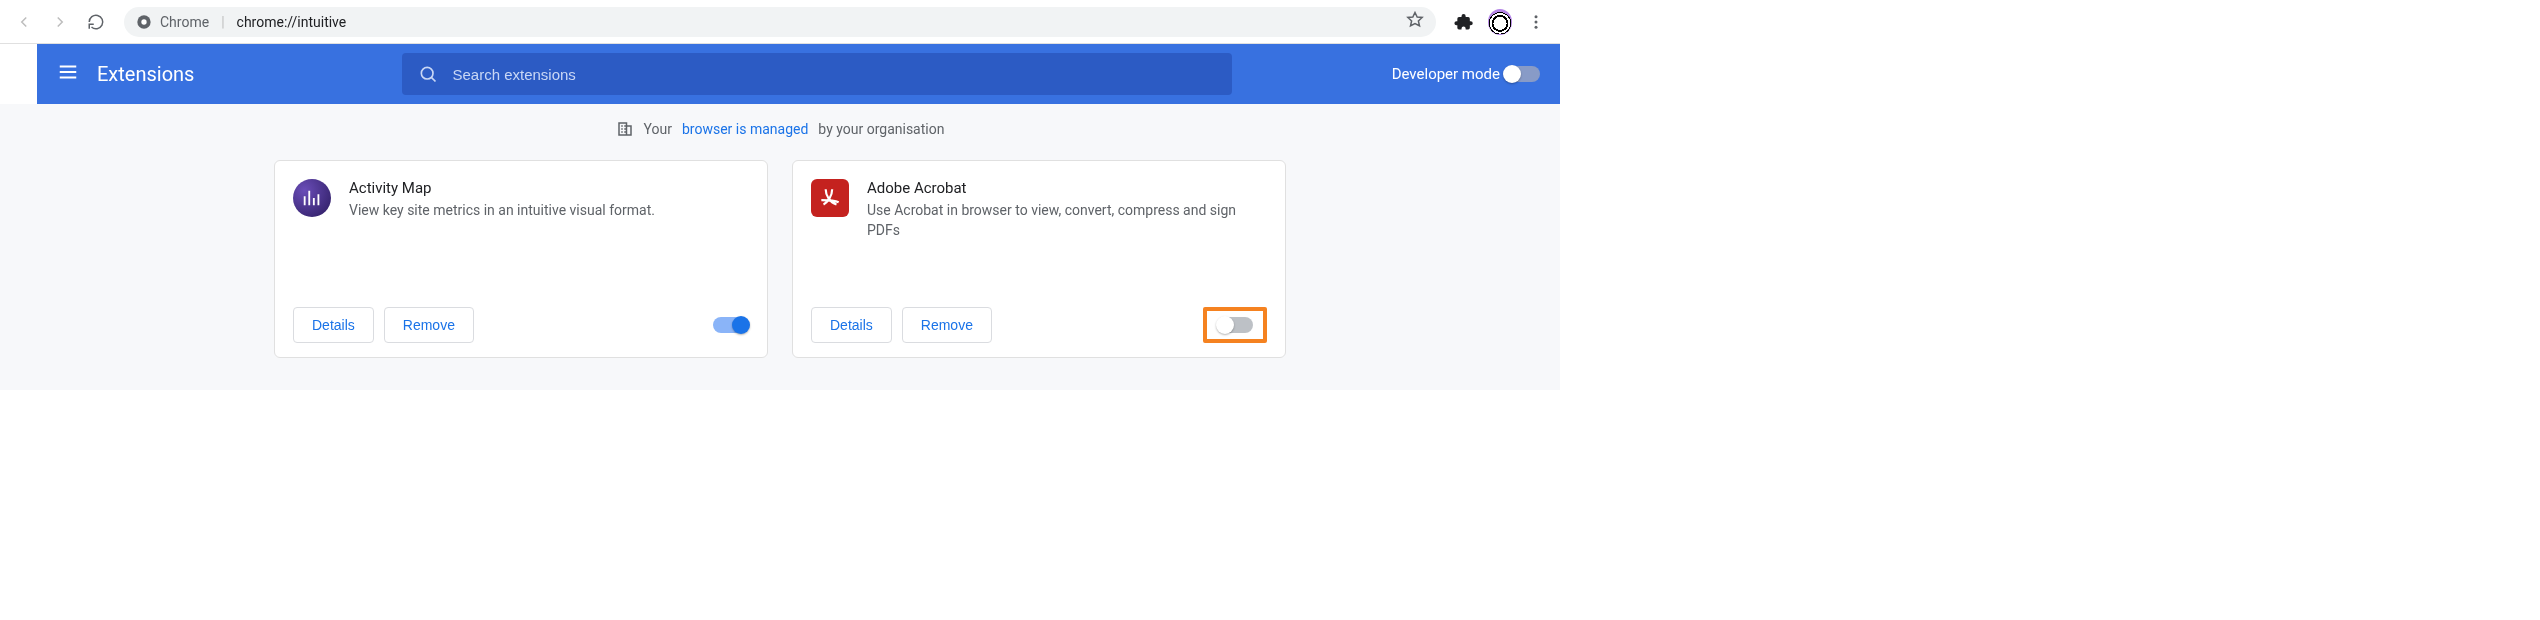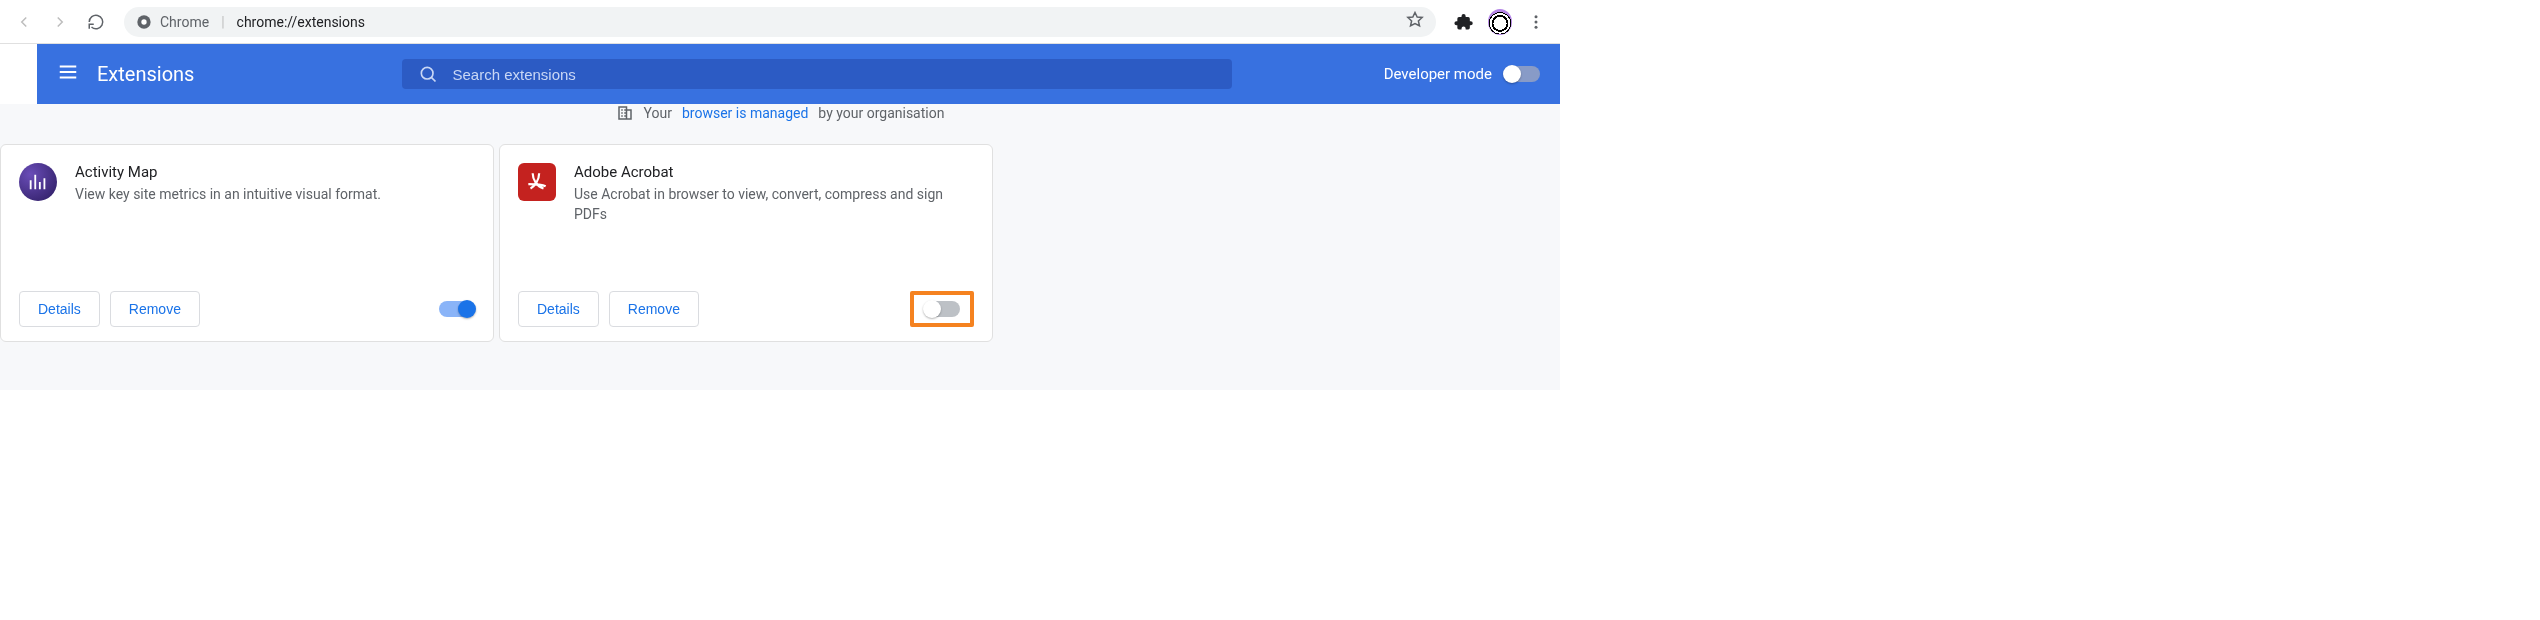--- a/index.html
+++ b/index.html
@@ -15,38 +15,38 @@
   .url-pill .sep { color:#c0c0c0; margin:0 4px; font-size:14px;}
   .url-pill .addr { color:#202124; font-size:14px;}
   .url-pill .star { margin-left:auto; color:#5f6368; }
   .tb-icon { width:24px; height:24px; display:flex; align-items:center; justify-content:center; margin:0 4px;}
   .avatar { width:26px; height:26px; border-radius:50%; background: radial-gradient(circle at 50% 55%, #fff 0 35%, #000 35% 45%, #fff 45% 55%, #000 55% 60%, transparent 60%), #b485e6; position:relative;}
   
   
   .app-header { height:60px; background:#3871e0; display:flex; align-items:center; padding:0 20px; gap:18px;margin-left:37px; }
   .hamburger { color:#fff; }
   .app-title { color:#fff; font-size:20px; font-weight:400; }
-  .search-wrap { margin-left:190px; width:830px; height:30px; background:#2c5bc4; border-radius:4px; display:flex; align-items:center; padding:10px 16px; gap:14px;}
+  .search-wrap { margin-left:190px; width:830px; height:42px; background:#2c5bc4; border-radius:4px; display:flex; align-items:center; padding:10px 16px; gap:14px;}
   .search-wrap input { flex:1; background:transparent; border:none; outline:none; color:#fff; font-size:15px;}
   .search-wrap input::placeholder { color:#c9d7f5; }
-  .dev-mode { margin-left:auto; display:flex; align-items:center; gap:12px; color:#fff; font-size:15px;}
+  .dev-mode { margin-left:auto; display:flex; align-items:center; gap:4px; color:#fff; font-size:15px;}
   
   
   .toggle { width:36px; height:16px; border-radius:10px; position:relative; }
   .toggle .knob { width:18px; height:18px; border-radius:50%; background:#fff; position:absolute; top:-1px; box-shadow:0 1px 2px rgba(0,0,0,.3);}
   .toggle.off-dark { background:#889bc7;} .toggle.off-dark .knob{ left:-1px; background:#fff;}
   .toggle.on { background:#8ab4f8;} .toggle.on .knob{ right:-1px; background:#1a73e8;}
   .toggle.off-grey { background:#bdc1c6;} .toggle.off-grey .knob{ left:-1px; background:#fff;}
   
   
-  .content { background:#f7f8fa; height:calc(100% - 104px); padding-top:0;}
+  .content { background:#f7f8fa; height:calc(100% - 104px); padding-top:16px;}
   .managed-row { display:flex; align-items:center; justify-content:center; gap:10px; font-size:14px; color:#5f6368; margin-bottom:22px;}
   .managed-row a { color:#1a73e8; text-decoration:none;}
   
-  .cards { display:flex; gap:5px;}
+  .cards { display:flex; justify-content:center; gap:24px;}
   .card { width:494px; height:198px; background:#fff; border:1px solid #e0e0e0; border-radius:6px; padding:18px 18px 14px 18px; position:relative; display:flex; flex-direction:column;}
   .card-top { display:flex; gap:18px;}
   .ext-icon { width:38px; height:38px; border-radius:50%; flex-shrink:0; display:flex; align-items:center; justify-content:center;}
   .ext-icon.purple { background: radial-gradient(circle at 30% 30%, #6a4db8, #2a1a5e);}
   .ext-icon.red { background:#c4221f; border-radius:6px;}
   .ext-name { font-size:15px; color:#202124; margin-bottom:4px;}
   .ext-desc { font-size:14px; color:#5f6368; line-height:1.4;}
   .card-bottom { margin-top:auto; display:flex; align-items:center; gap:10px;}
   .btn { height:36px; padding:0 18px; border:1px solid #dadce0; background:#fff; border-radius:4px; color:#1a73e8; font-size:14px; font-weight:500; cursor:pointer;}
   .card-bottom .spacer{flex:1;}
@@ -72,21 +72,21 @@
         <path d="M3 21v-6h6"></path>
       </svg>
   </button>
   <div class="url-pill">
     <svg class="chrome-icon" viewBox="0 0 24 24">
         <circle cx="12" cy="12" r="10" fill="#5f6368"></circle>
         <circle cx="12" cy="12" r="4" fill="#fff"></circle>
       </svg>
     <span class="prod">Chrome</span>
     <span class="sep">|</span>
-    <span class="addr">chrome://extensions</span>
+    <span class="addr">chrome://intuitive</span>
     <span class="star">
       <svg width="18" height="18" viewBox="0 0 24 24" fill="none" stroke="#5f6368" stroke-width="2">
           <path d="M12 2l2.9 6 6.6.6-5 4.6 1.5 6.5L12 16.8 6 19.7l1.5-6.5-5-4.6 6.6-.6z"></path>
         </svg>
     </span>
   </div>
   <div class="tb-icon">
     <svg width="20" height="20" viewBox="0 0 24 24" fill="#202124">
         <path d="M20 11h-1V8a2 2 0 0 0-2-2h-3V5a2.5 2.5 0 1 0-5 0v1H6a2 2 0 0 0-2 2v3H3a2.5 2.5 0 1 0 0 5h1v3a2 2 0 0 0 2 2h3v-1a2.5 2.5 0 1 1 5 0v1h3a2 2 0 0 0 2-2v-3h1a2.5 2.5 0 1 0 0-5z"></path>
       </svg>

